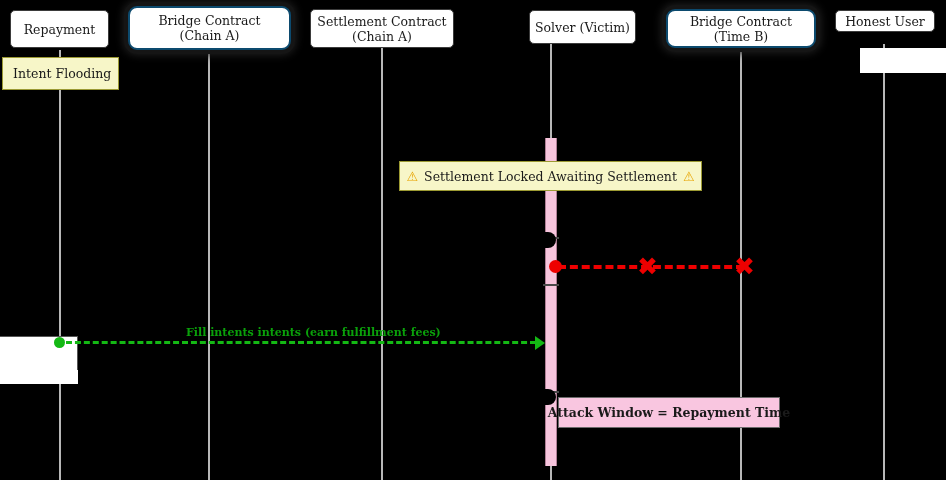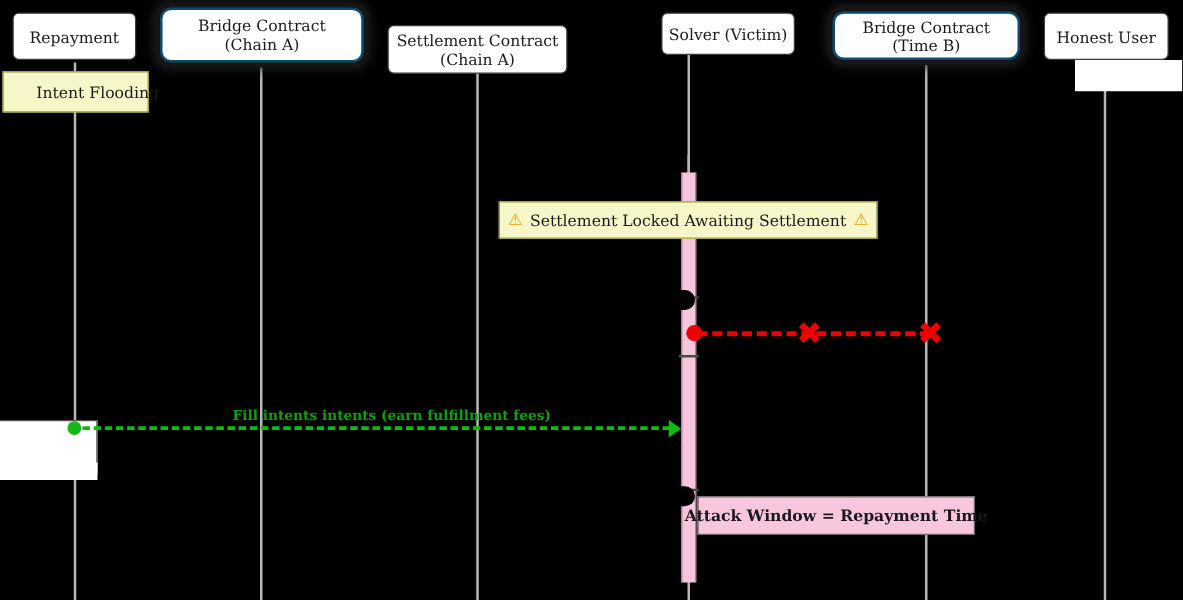--- a/index.html
+++ b/index.html
@@ -188,48 +188,48 @@
 
   <div class="participant" style="left:10px; top:10px; width:99px; height:38px;">
     <span class="pname">Repayment</span>
   </div>
 
   <div class="participant highlight" style="left:128px; top:6px; width:163px; height:44px;">
     <span class="pname">Bridge Contract</span>
     <span class="pname">(Chain A)</span>
   </div>
 
-  <div class="participant" style="left:310px; top:9px; width:144px; height:39px;margin-top:11px;">
+  <div class="participant" style="left:310px; top:9px; width:144px; height:39px;">
     <span class="pname">Settlement Contract</span>
     <span class="pname">(Chain A)</span>
   </div>
 
   <div class="participant" style="left:497px; top:10px; width:107px; height:34px;margin-left:32px;">
     <span class="pname">Solver (Victim)</span>
   </div>
 
   <div class="participant highlight" style="left:666px; top:9px; width:150px; height:39px;">
     <span class="pname">Bridge Contract</span>
     <span class="pname">(Time B)</span>
   </div>
 
-  <div class="participant" style="left:835px; top:10px; width:100px; height:38px;text-align:center;">
+  <div class="participant" style="left:835px; top:10px; width:100px; height:22px;text-align:center;">
     <span class="pname">Honest User</span>
   </div>
 
   <div class="stub" style="left:550px; top:124px; height:20px;"></div>
   <div class="activation" style="left:545px; top:138px; width:12px; height:328px;"></div>
   <div class="act-cap" style="left:543px; top:237px; width:16px;"></div>
   <div class="act-cap" style="left:543px; top:284px; width:16px;"></div>
   <div class="act-cap" style="left:543px; top:391px; width:16px;"></div>
 
   <div class="self-blob" style="left:540px; top:232px;"></div>
   <div class="self-blob" style="left:540px; top:389px;"></div>
 
-  <div class="note yellow" style="left:2px; top:57px; width:117px; height:33px; justify-content:flex-start; padding-left:26px;">
+  <div class="note yellow" style="left:2px; top:57px; width:117px; height:33px; justify-content:flex-start; padding-left:10px;">
     <span>Intent Flooding</span>
   </div>
 
   <div class="note yellow" style="left:399px; top:161px; width:303px; height:30px;">
     <span class="warn">⚠</span>
     <span>Settlement Locked Awaiting Settlement</span>
     <span class="warn">⚠</span>
   </div>
 
   <div class="note pink" style="left:558px; top:397px; width:222px; height:31px;">

